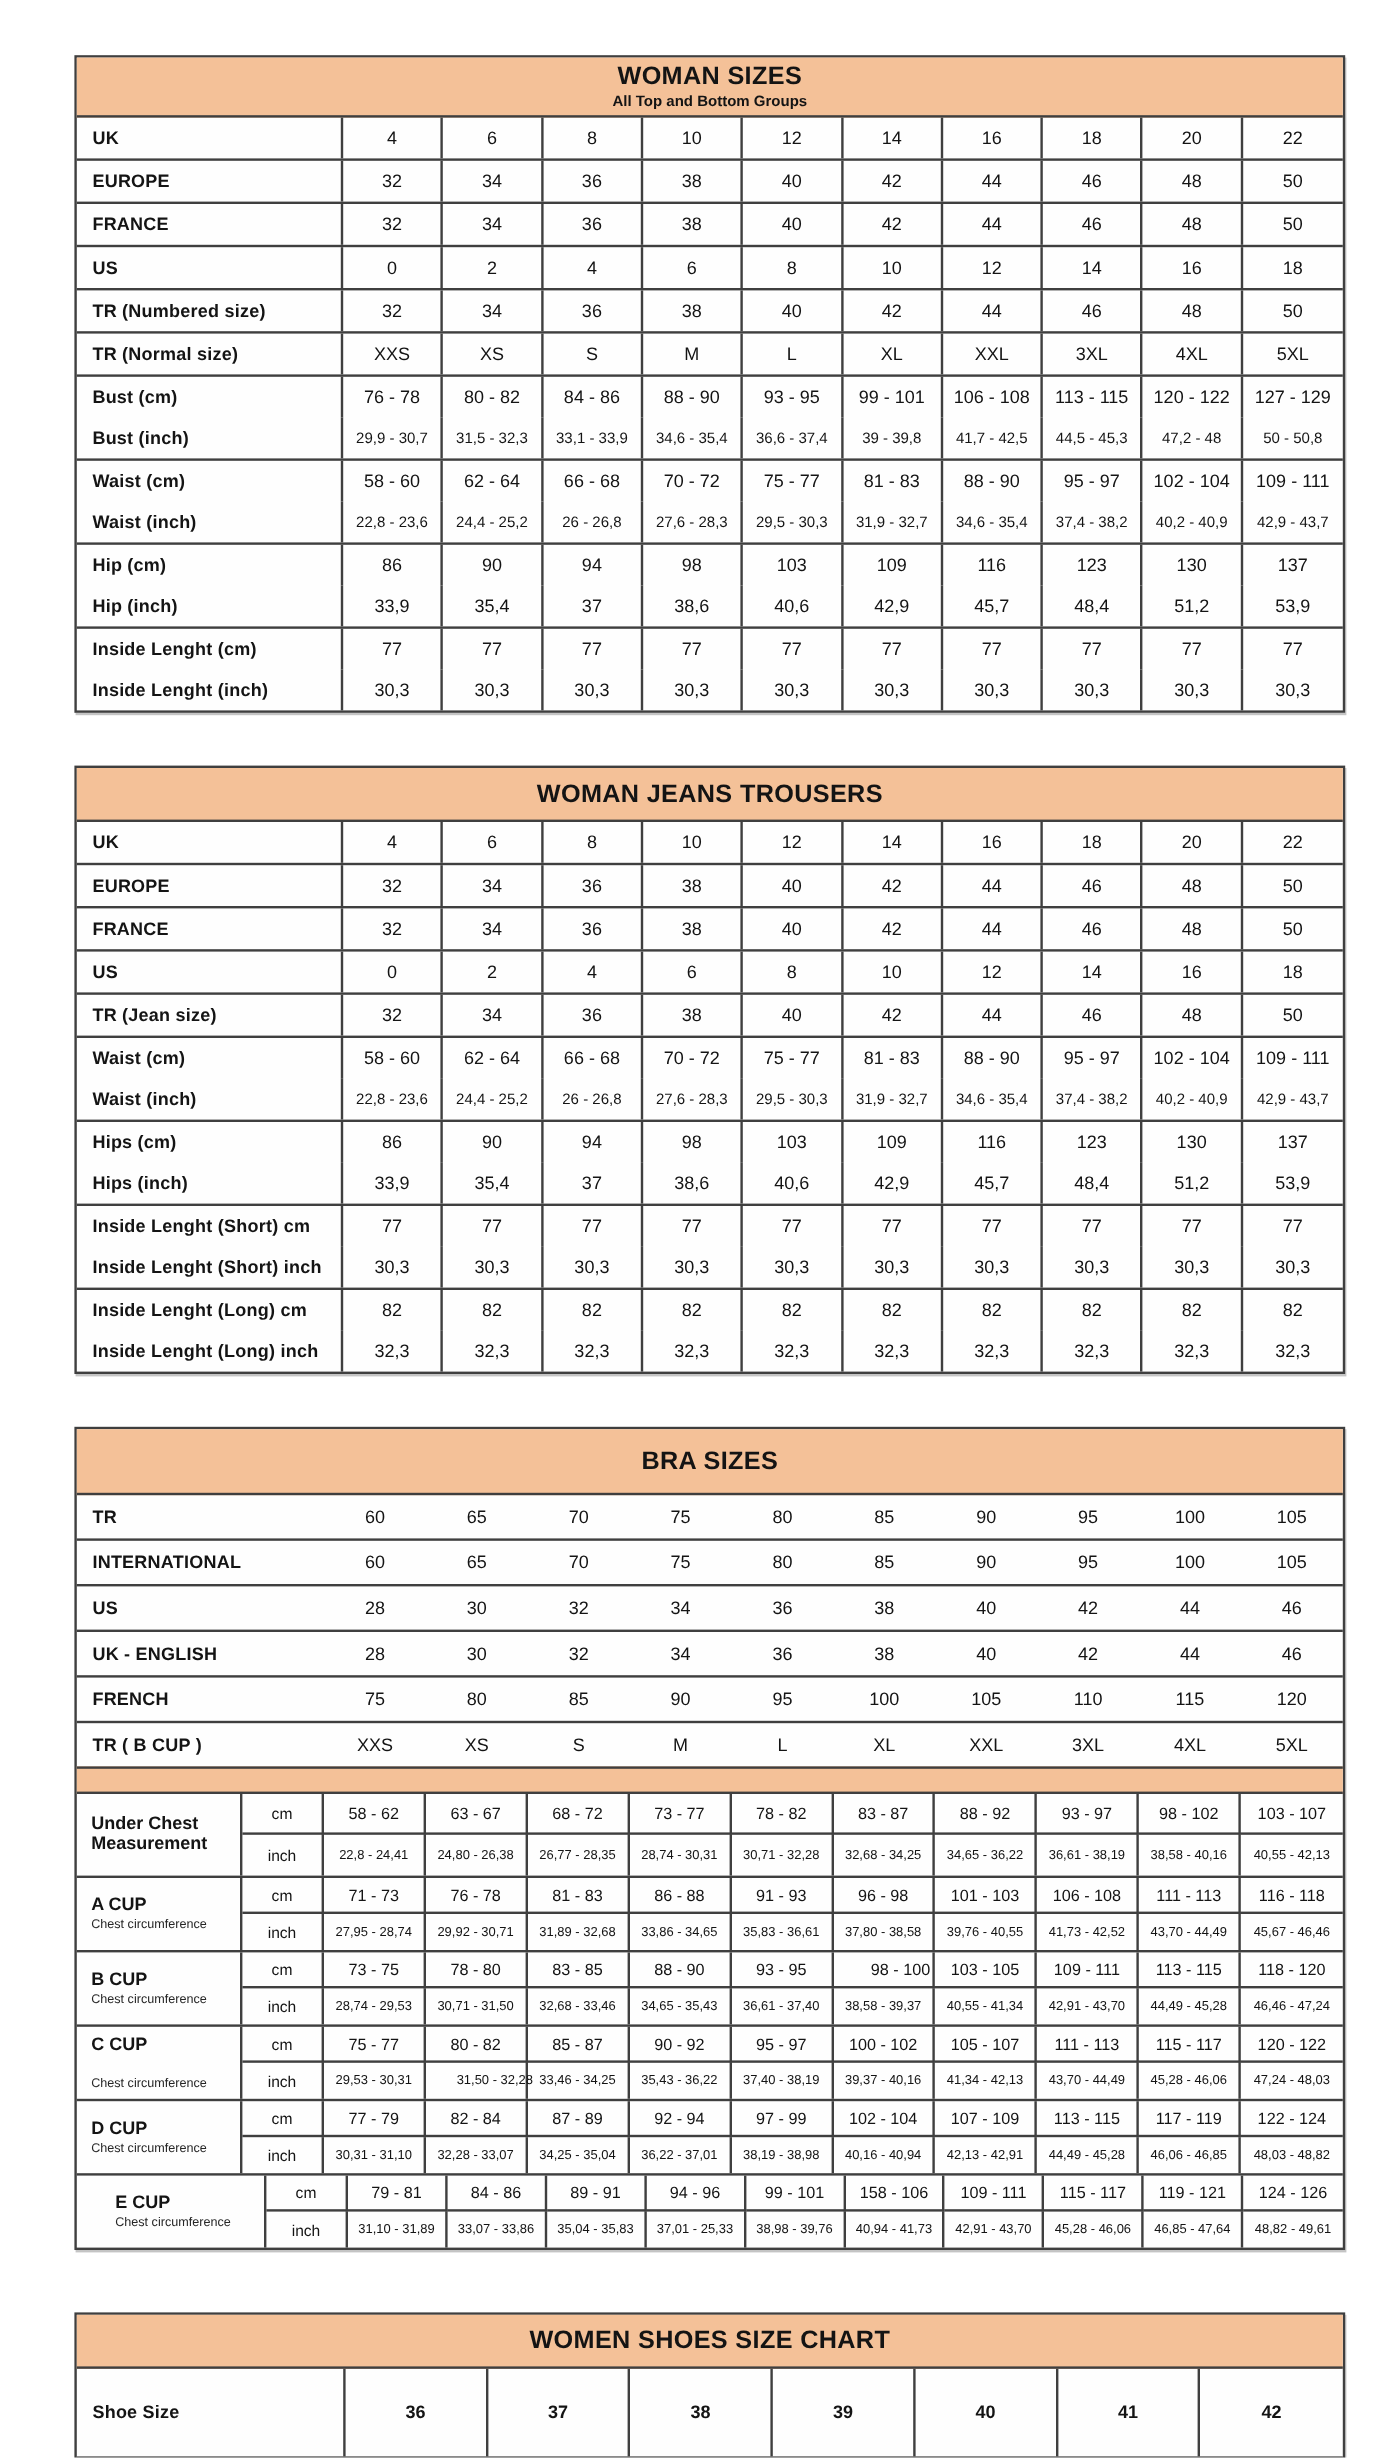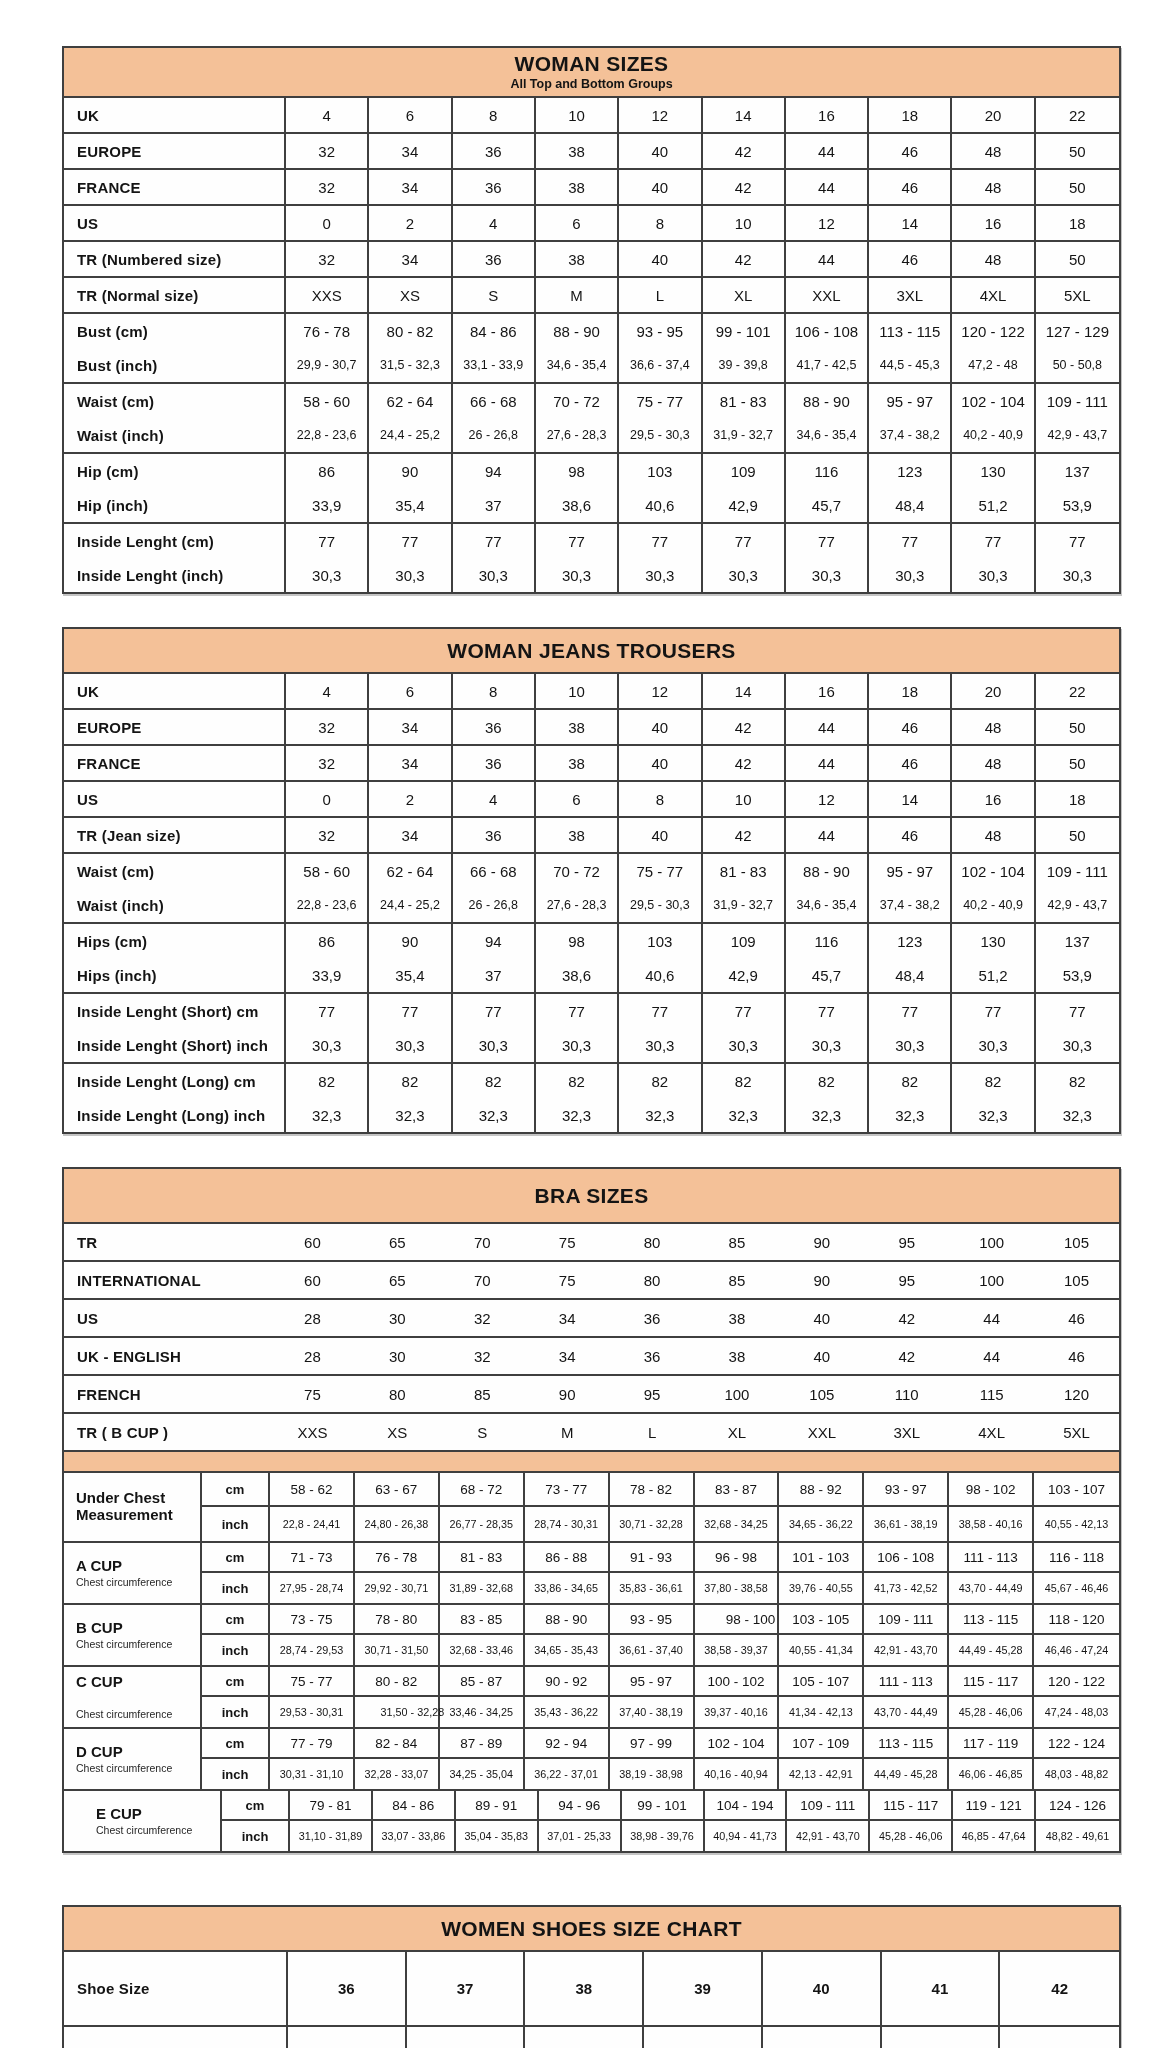--- a/index.html
+++ b/index.html
@@ -6,21 +6,21 @@
   body{
     width:1164px;height:2048px;background:#ffffff;color:#141414;
     font-family:"Liberation Sans",sans-serif;overflow:hidden;
   }
   .page{padding:46px 0 0 62px;}
   .tbl{
     width:1059px;background:#fefefe;border:2.5px solid #3f3f3f;
     box-shadow:1px 2px 0 rgba(125,125,125,.45);
     box-sizing:border-box;
   }
-  .m1{margin-bottom:33px;}
+  .m1{margin-bottom:44px;}
   .m3{margin-bottom:52px;}
   .hd{background:#f4c198;border-bottom:2.5px solid #3f3f3f;text-align:center;}
   .hd .t1{font-size:21px;font-weight:800;letter-spacing:.3px;}
   .hd .t2{font-size:12.5px;font-weight:700;margin-top:1px;}
   .hd.two{padding:4px 0 5px;}
   .hd.one{padding:10px 0 9px;}
   .hd.tall{padding:15px 0 14px;}
   
   .sgroup{border-bottom:2.5px solid #3f3f3f;}
   .sgrid .sgroup:last-child,.stop .sgroup:last-child{border-bottom:0;}
@@ -43,21 +43,21 @@
     display:grid;grid-template-columns:138px 68px repeat(10,1fr);
     grid-auto-rows:var(--crow-h,30px);border-bottom:2.5px solid #3f3f3f;
   }
   .cups .cgroup:last-child{border-bottom:0;margin-left:20px;}
   .ccell{display:flex;align-items:center;justify-content:center;border-right:2px solid #3f3f3f;min-width:0;white-space:nowrap;}
   .ccell.lastcol{border-right:0;}
   .ccell.r1{border-bottom:2px solid #3f3f3f;}
   .cname{flex-direction:column;align-items:flex-start;justify-content:center;padding-left:12px;border-bottom:0 !important;}
   .gname{font-weight:700;font-size:15px;line-height:1.12;white-space:normal;}
   .gsub{font-size:10.5px;color:#262626;margin-top:1px;}
-  .cunit{font-weight:700;font-size:13px;}
+  .cunit{font-weight:400;font-size:13px;}
   .cval{font-size:13.5px;}
   .cval.small{font-size:10.8px;}
 </style>
 </head>
 <body>
 
 <div class="page">
 
   <section class="tbl m1">
     <header class="hd two">
@@ -706,21 +706,21 @@
           <div class="ccell cname" style="grid-area: 1 / 1 / 3;">
             <div class="gname">E CUP</div>
             <div class="gsub">Chest circumference</div>
           </div>
           <div class="ccell cunit r1" style="grid-area: 1 / 2;">cm</div>
           <div class="ccell cval r1" style="grid-area: 1 / 3;">79 - 81</div>
           <div class="ccell cval r1" style="grid-area: 1 / 4;">84 - 86</div>
           <div class="ccell cval r1" style="grid-area: 1 / 5;">89 - 91</div>
           <div class="ccell cval r1" style="grid-area: 1 / 6;">94 - 96</div>
           <div class="ccell cval r1" style="grid-area: 1 / 7;">99 - 101</div>
-          <div class="ccell cval r1" style="grid-area: 1 / 8;">104 - 194</div>
+          <div class="ccell cval r1" style="grid-area: 1 / 8;">158 - 106</div>
           <div class="ccell cval r1" style="grid-area: 1 / 9;">109 - 111</div>
           <div class="ccell cval r1" style="grid-area: 1 / 10;">115 - 117</div>
           <div class="ccell cval r1" style="grid-area: 1 / 11;">119 - 121</div>
           <div class="ccell cval r1 lastcol" style="grid-area: 1 / 12;">124 - 126</div>
           <div class="ccell cunit r2" style="grid-area: 2 / 2;">inch</div>
           <div class="ccell cval r2 small" style="grid-area: 2 / 3;">31,10 - 31,89</div>
           <div class="ccell cval r2 small" style="grid-area: 2 / 4;">33,07 - 33,86</div>
           <div class="ccell cval r2 small" style="grid-area: 2 / 5;">35,04 - 35,83</div>
           <div class="ccell cval r2 small" style="grid-area: 2 / 6;">37,01 - 25,33</div>
           <div class="ccell cval r2 small" style="grid-area: 2 / 7;">38,98 - 39,76</div>

